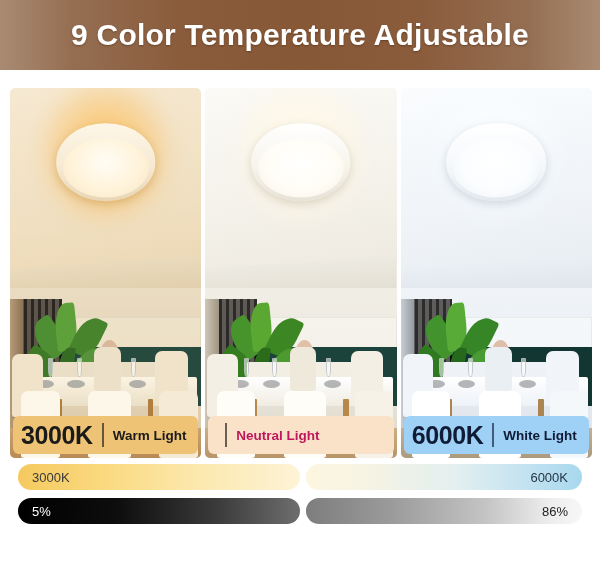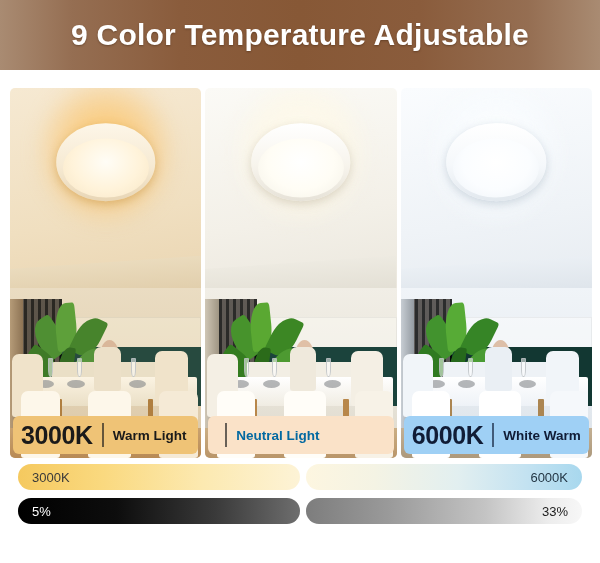--- a/index.html
+++ b/index.html
@@ -268,21 +268,21 @@
       <div class="floor" style="background:linear-gradient(180deg,#cbae84,#b99569)"></div>
       <div class="chair" style="left:1%;top:72%;width:16%;height:17%;background:#f4efe4"></div>
       <div class="chair" style="left:44%;top:70%;width:14%;height:12%;background:#efe9dc"></div>
       <div class="chair" style="left:76%;top:71%;width:17%;height:15%;background:#f4efe4"></div>
       <div class="chair" style="left:6%;top:82%;width:20%;height:18%;background:#fffdf8"></div>
       <div class="chair" style="left:41%;top:82%;width:22%;height:18%;background:#fffdf8"></div>
       <div class="chair" style="left:78%;top:82%;width:20%;height:18%;background:#f7f2e7"></div>
     </div>
     <div class="badge" style="background:#fae2c8">
       <span class="badge-div" style="background:#1a1a1a"></span>
-      <span class="badge-name" style="color:#0369a1">Neutral Light</span>
+      <span class="badge-name" style="color:#be185d">Neutral Light</span>
     </div>
   </div>
 
   <div class="panel">
     <div class="scene">
       <div class="ceiling" style="background:linear-gradient(170deg,#fafcfe 0%,#eff3f7 60%,#e6ebf0 100%)"></div>
       <div class="lamp-glow" style="background:radial-gradient(ellipse at 50% 50%, rgba(255,255,255,1) 0%, rgba(248,252,255,.65) 45%, rgba(240,246,252,0) 75%)"></div>
       <div class="lamp-body" style="background:linear-gradient(180deg,#ffffff 0%,#f5f8fb 55%,#e2e8ee 100%);box-shadow:0 3px 10px rgba(130,150,170,.35)"></div>
       <div class="lamp-lens" style="background:radial-gradient(ellipse at 50% 40%, #ffffff 0%, #fbfdff 55%, #eef3f8 100%)"></div>
       <div class="soffit" style="background:linear-gradient(180deg,#eaeff4,#d8dfe6)"></div>
@@ -315,38 +315,38 @@
       <div class="chair" style="left:1%;top:72%;width:16%;height:17%;background:#f1f5f9"></div>
       <div class="chair" style="left:44%;top:70%;width:14%;height:12%;background:#eaeff4"></div>
       <div class="chair" style="left:76%;top:71%;width:17%;height:15%;background:#f1f5f9"></div>
       <div class="chair" style="left:6%;top:82%;width:20%;height:18%;background:#ffffff"></div>
       <div class="chair" style="left:41%;top:82%;width:22%;height:18%;background:#ffffff"></div>
       <div class="chair" style="left:78%;top:82%;width:20%;height:18%;background:#f5f8fb"></div>
     </div>
     <div class="badge" style="background:#9fd0f5">
       <span class="badge-k" style="color:#101c36">6000K</span>
       <span class="badge-div" style="background:#101c36"></span>
-      <span class="badge-name" style="color:#101c36">White Warm</span>
+      <span class="badge-name" style="color:#101c36">White Light</span>
     </div>
   </div>
 </div>
 
 <div class="bars">
 
   <div class="bar-row">
     <div class="bar-seg left" style="background:linear-gradient(90deg,#f5c95f 0%,#fad97f 30%,#fce9b0 65%,#fdf3d6 100%)">
       <span class="bar-label start" style="color:#3a3a3a">3000K</span>
     </div>
     <div class="bar-seg right" style="background:linear-gradient(90deg,#fdf6e0 0%,#f4f3e4 25%,#e2eff0 55%,#c3e2f1 80%,#a8d8ee 100%)">
       <span class="bar-label end" style="color:#1f3240">6000K</span>
     </div>
   </div>
 
   <div class="bar-row">
     <div class="bar-seg left" style="background:linear-gradient(90deg,#000000 0%,#0d0d0d 35%,#3a3a3a 70%,#6e6e6e 100%)">
       <span class="bar-label start" style="color:#ffffff">5%</span>
     </div>
     <div class="bar-seg right" style="background:linear-gradient(90deg,#7d7d7d 0%,#9a9a9a 30%,#c4c4c4 65%,#ededed 88%,#f7f7f7 100%)">
-      <span class="bar-label end" style="color:#222222">33%</span>
+      <span class="bar-label end" style="color:#222222">86%</span>
     </div>
   </div>
 
 </div>
 
 </body></html>

